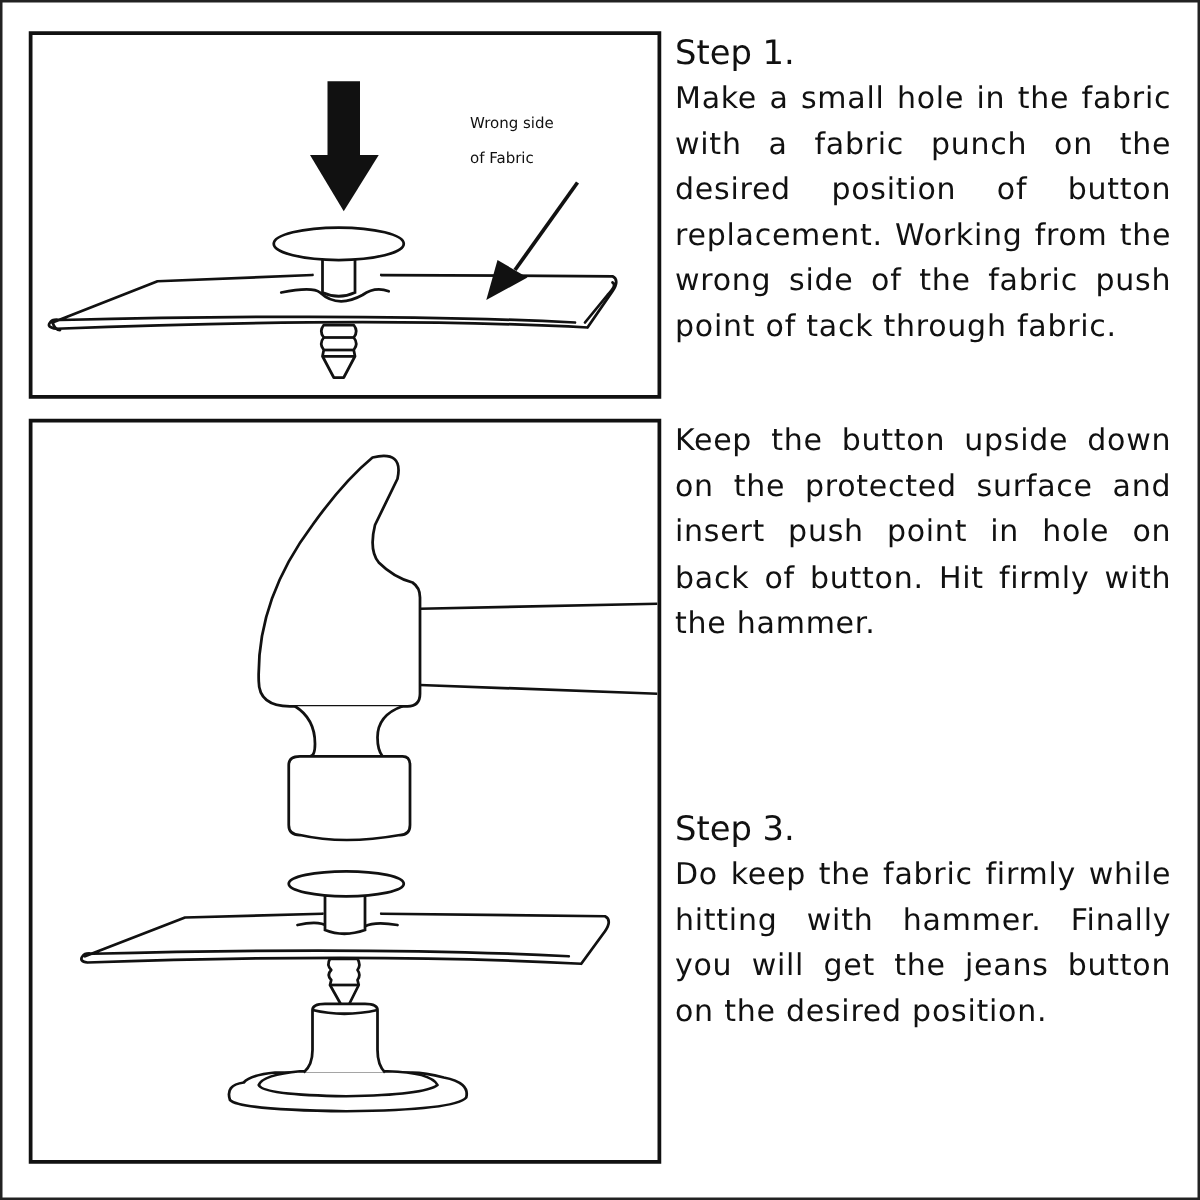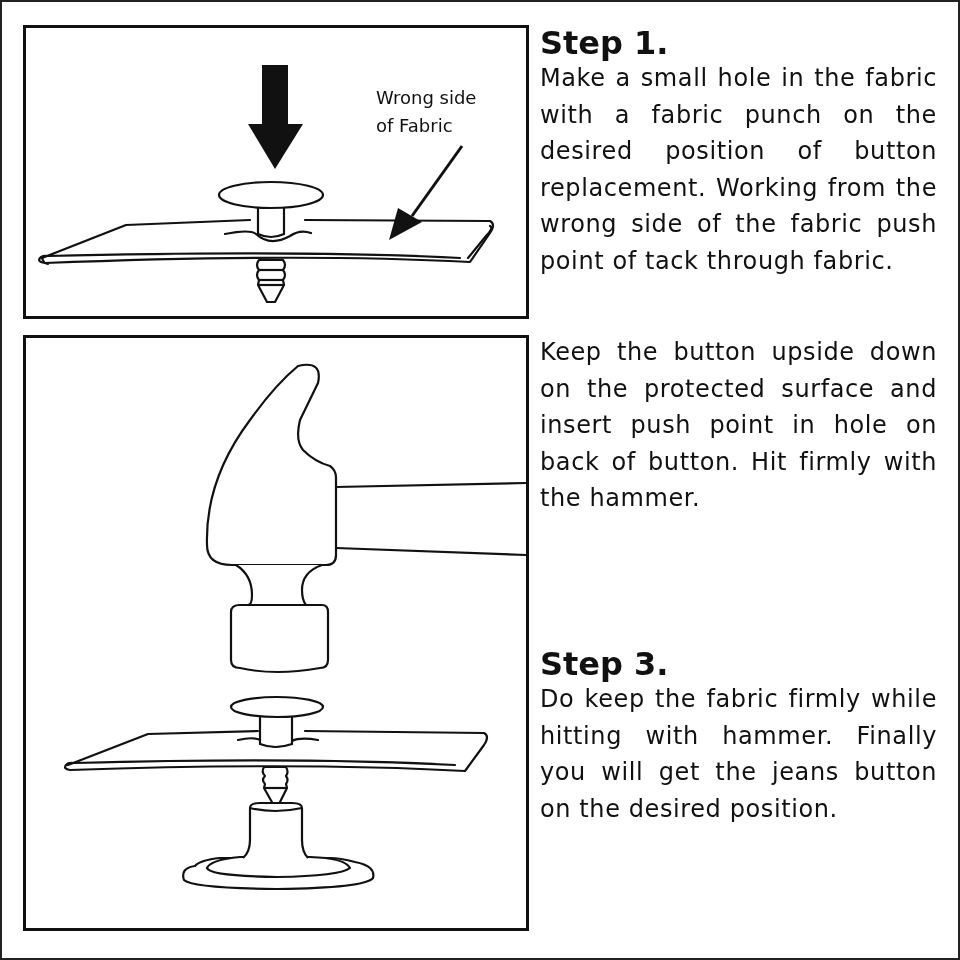--- a/index.html
+++ b/index.html
@@ -3,26 +3,26 @@
   <meta charset="utf-8">
   <style>
     html, body { margin: 0; padding: 0; background: #ffffff; }
     body { width: 960px; height: 960px; position: relative; overflow: hidden; font-family: "DejaVu Sans", sans-serif; color: #111111; }
     .frame { position: absolute; left: 0; top: 0; width: 956px; height: 956px; border: 2px solid #222222; }
     .panel { position: absolute; border: 3px solid #111111; background: #ffffff; box-sizing: border-box; }
     #panel1 { left: 23px; top: 25px; width: 506px; height: 294px; }
     #panel2 { left: 23px; top: 335px; width: 506px; height: 596px; }
     .panel svg { position: absolute; left: 0; top: 0; }
     .step { position: absolute; left: 540px; width: 397px; }
-    .step-title { font-size: 32px; line-height: 34px; letter-spacing: 0px; font-weight: bold; }
+    .step-title { font-size: 27px; line-height: 34px; letter-spacing: 0px; font-weight: normal; }
     .step-body { font-size: 24px; line-height: 36.5px; text-align: justify; text-align-last: left; letter-spacing: 0.6px; }
     #step1 { top: 26px; }
     #step2 { top: 334px; }
     #step3 { top: 647px; }
-    .label { position: absolute; font-size: 18px; line-height: 28px; color: #111; text-align: center; }
+    .label { position: absolute; font-size: 12px; line-height: 28px; color: #111; text-align: center; }
   </style>
 </head>
 <body>
 
 <div class="frame"></div>
 
 <div class="panel" id="panel1">
   <svg width="500" height="288" viewBox="26 28 500 288">
 
     <g>

